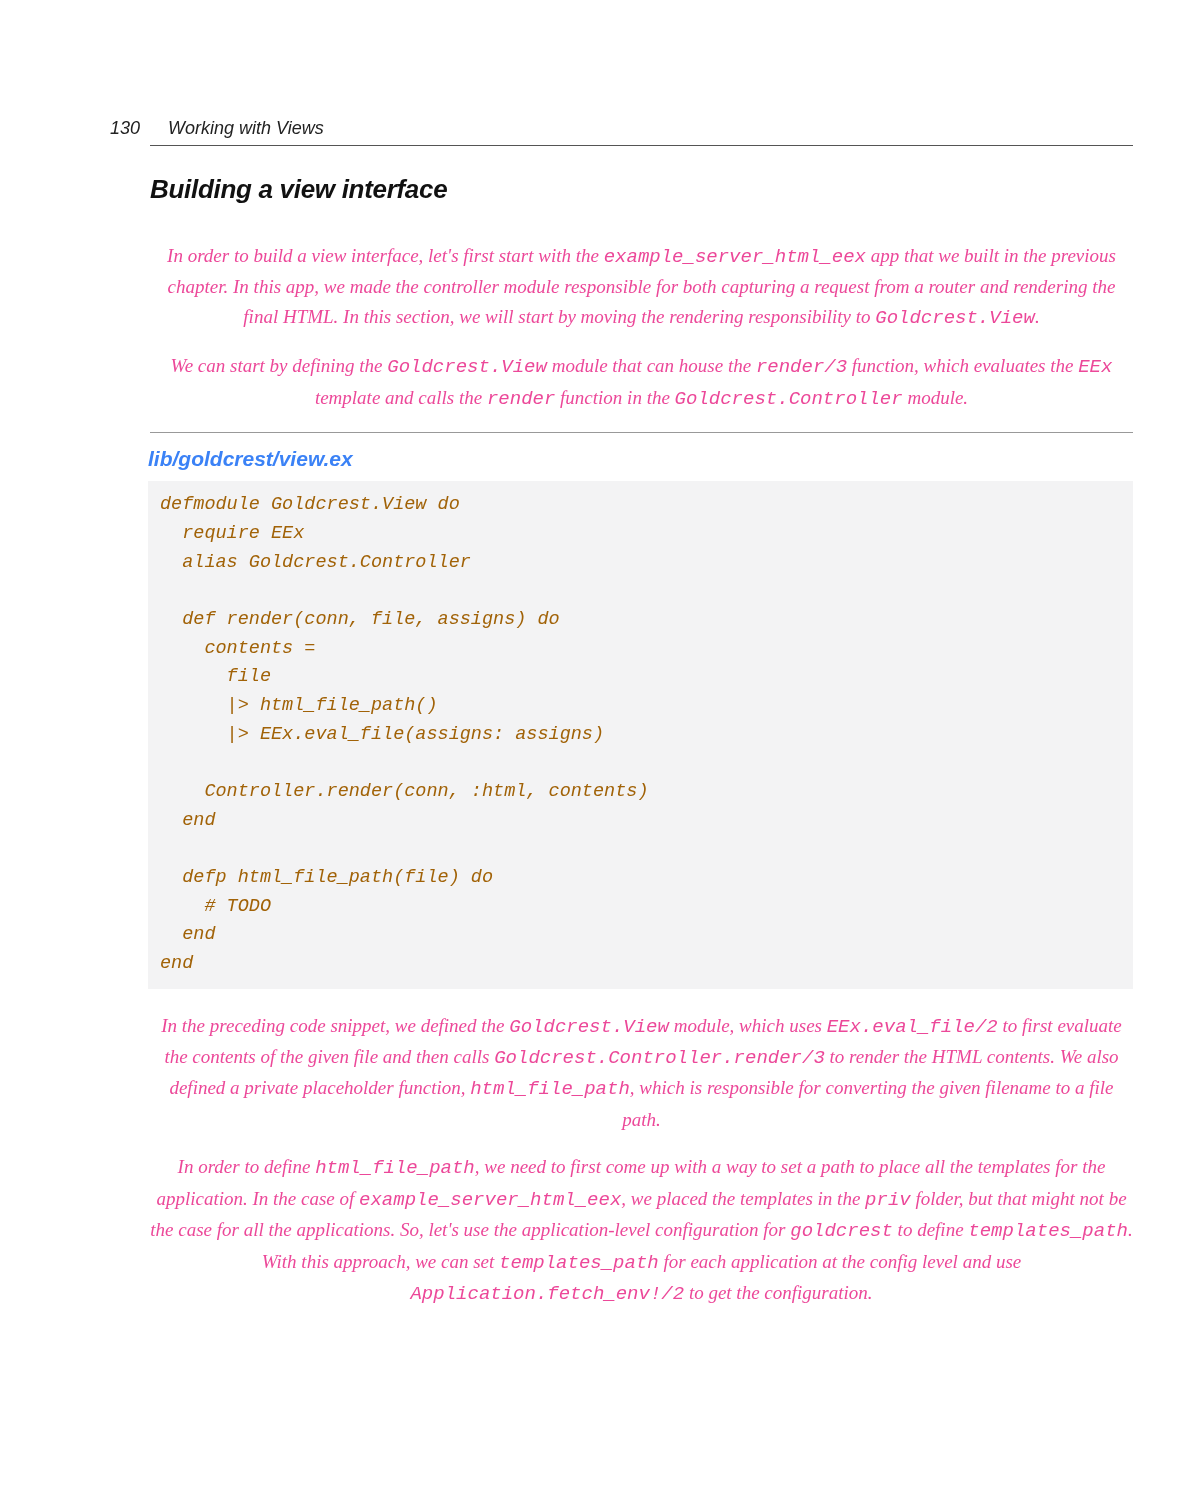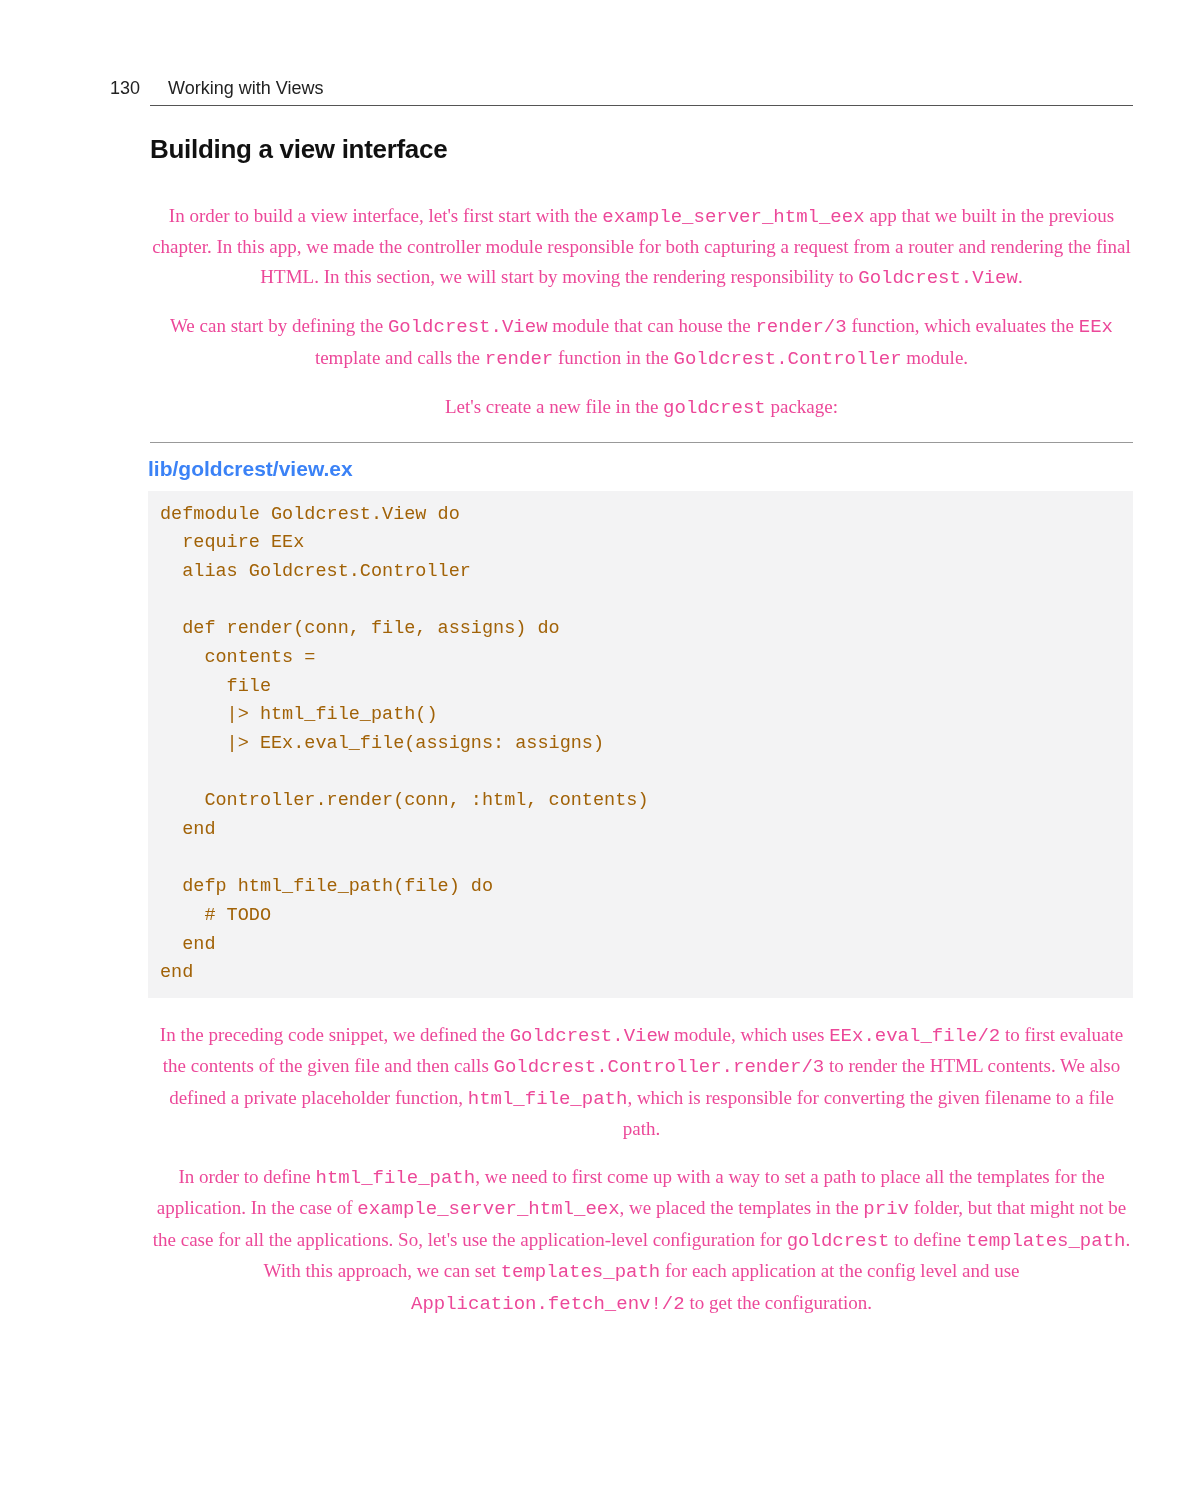--- a/index.html
+++ b/index.html
@@ -6,36 +6,38 @@
   body {
     background: #ffffff;
     font-family: Georgia, 'Times New Roman', serif;
     color: #1a1a1a;
     width: 1203px;
     height: 1500px;
     position: relative;
   }
   .page {
     padding: 78px 70px 60px 100px;
+    font-style: italic;
   }
   .header-row {
     display: flex;
     align-items: baseline;
     gap: 28px;
     font-family: -apple-system, 'Segoe UI', Helvetica, Arial, sans-serif;
     font-size: 18px;
     color: #222;
     margin-bottom: 6px;
   }
   .page-num {
     width: 40px;
     text-align: right;
   }
   .chapter-title {
     font-weight: 400;
+    margin-top: 40px;
   }
   .hr-top {
     border: none;
     border-top: 1px solid #555;
     margin-left: 50px;
     margin-bottom: 28px;
   }
   .content {
     margin-left: 50px;
   }
@@ -100,23 +102,20 @@
     <h1 class="section-title">Building a view interface</h1>
 
     <p class="body">
       <span>In order to build a view interface, let's first start with the </span><code class="inline">example_server_html_eex</code><span> app that we built in the previous chapter. In this app, we made the controller module responsible for both capturing a request from a router and rendering the final HTML. In this section, we will start by moving the rendering responsibility to </span><code class="inline">Goldcrest.View</code><span>.</span>
     </p>
 
     <p class="body">
       <span>We can start by defining the </span><code class="inline">Goldcrest.View</code><span> module that can house the </span><code class="inline">render/3</code><span> function, which evaluates the </span><code class="inline">EEx</code><span> template and calls the </span><code class="inline">render</code><span> function in the </span><code class="inline">Goldcrest.Controller</code><span> module.</span>
     </p>
 
-    <p class="body">
-      <span>Let's create a new file in the </span><code class="inline">goldcrest</code><span> package:</span>
-    </p>
 
     <hr class="hr-mid">
 
     <div class="file-label">lib/goldcrest/view.ex</div>
 
     <pre class="codeblock">defmodule Goldcrest.View do
   require EEx
   alias Goldcrest.Controller
 
   def render(conn, file, assigns) do

